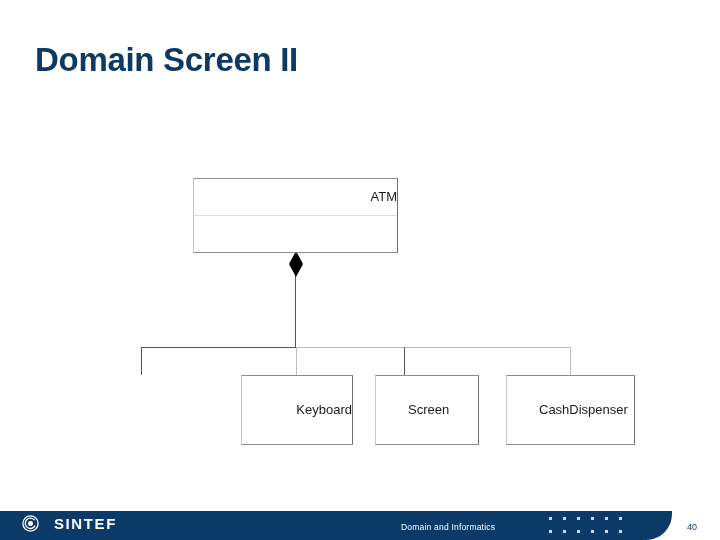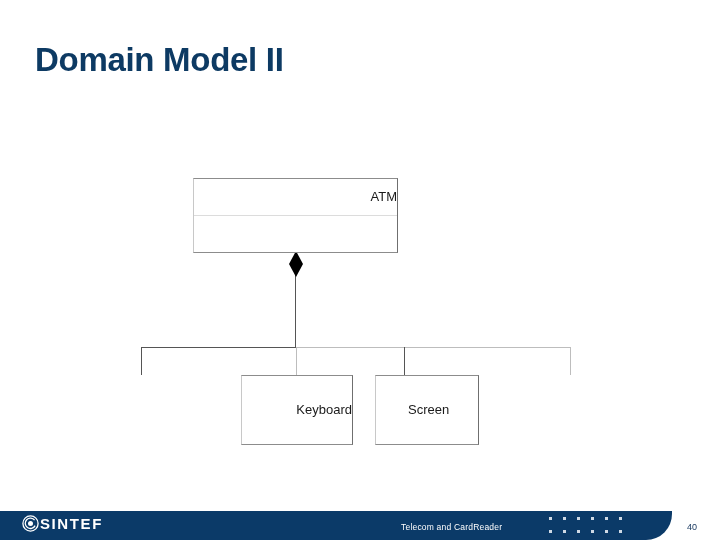--- a/index.html
+++ b/index.html
@@ -126,21 +126,21 @@
     height: 29px;
     background: #0b3a68;
     border-bottom-right-radius: 26px;
   }
   #sintef-logo {
     position: absolute;
     left: 22px;
     top: 515px;
     display: flex;
     align-items: center;
-    gap: 1px;
+    gap: 15px;
   }
   #sintef-wordmark {
     font-size: 15px;
     font-weight: bold;
     color: #ffffff;
     letter-spacing: 1.6px;
   }
   #footer-caption {
     position: absolute;
     left: 401px;
@@ -169,21 +169,21 @@
     top: 522px;
     font-size: 9px;
     color: #13345c;
   }
 </style>
 </head>
 <body>
 
 <div id="slide">
 
-  <div id="slide-title">Domain Model II</div>
+  <div id="slide-title">Domain Screen II</div>
 
   <div id="diagram">
 
     <div class="conn" id="conn-stem"></div>
     <div class="conn" id="conn-bus-left"></div>
     <div class="conn conn-light" id="conn-bus-right"></div>
     <div class="conn" id="conn-drop-cardreader"></div>
     <div class="conn conn-light" id="conn-drop-keyboard"></div>
     <div class="conn" id="conn-drop-screen"></div>
     <div class="conn conn-light" id="conn-drop-cashdispenser"></div>
@@ -199,35 +199,38 @@
 
 
     <div class="uml-class uml-leaf" id="class-keyboard">
       <div class="cls-name">Keyboard</div>
     </div>
 
     <div class="uml-class uml-leaf" id="class-screen">
       <div class="cls-name">Screen</div>
     </div>
 
+    <div class="uml-class uml-leaf" id="class-cashdispenser">
+      <div class="cls-name">CashDispenser</div>
+    </div>
 
   </div>
 
   <div id="footer-bar"></div>
 
   <div id="sintef-logo">
     <svg width="17" height="17" viewBox="0 0 17 17">
       <circle cx="8.5" cy="8.5" r="7.6" fill="none" stroke="#ffffff" stroke-width="1.3"></circle>
       <path d="M 12.6 5.2 A 5.2 5.2 0 1 0 13.1 10.6" fill="none" stroke="#ffffff" stroke-width="1.3"></path>
       <circle cx="8.5" cy="8.5" r="2.5" fill="#ffffff"></circle>
     </svg>
     <span id="sintef-wordmark">SINTEF</span>
   </div>
 
-  <div id="footer-caption">Telecom and CardReader</div>
+  <div id="footer-caption">Domain and Informatics</div>
 
   <div id="footer-dots">
     <span class="dot"></span>
     <span class="dot"></span>
     <span class="dot"></span>
     <span class="dot"></span>
     <span class="dot"></span>
     <span class="dot"></span>
     <span class="dot"></span>
     <span class="dot"></span>

